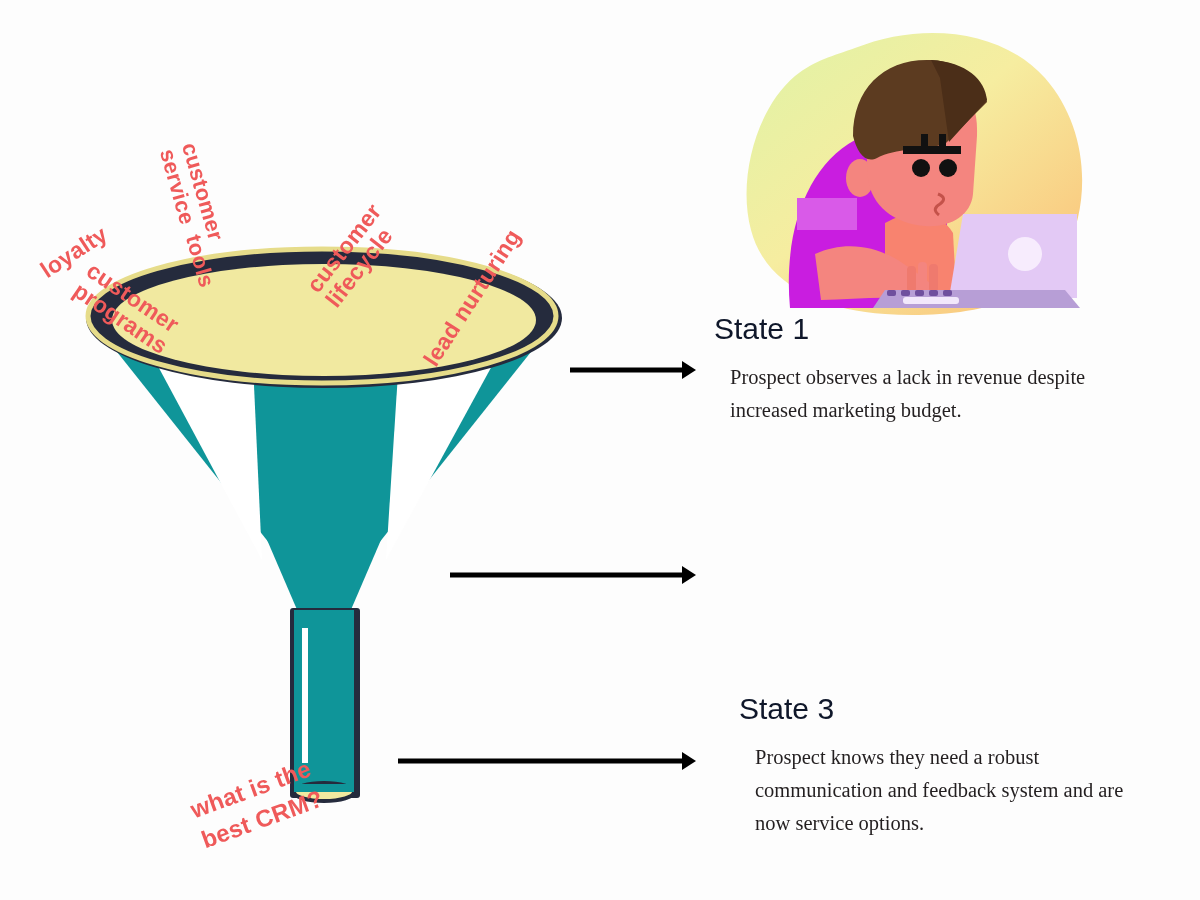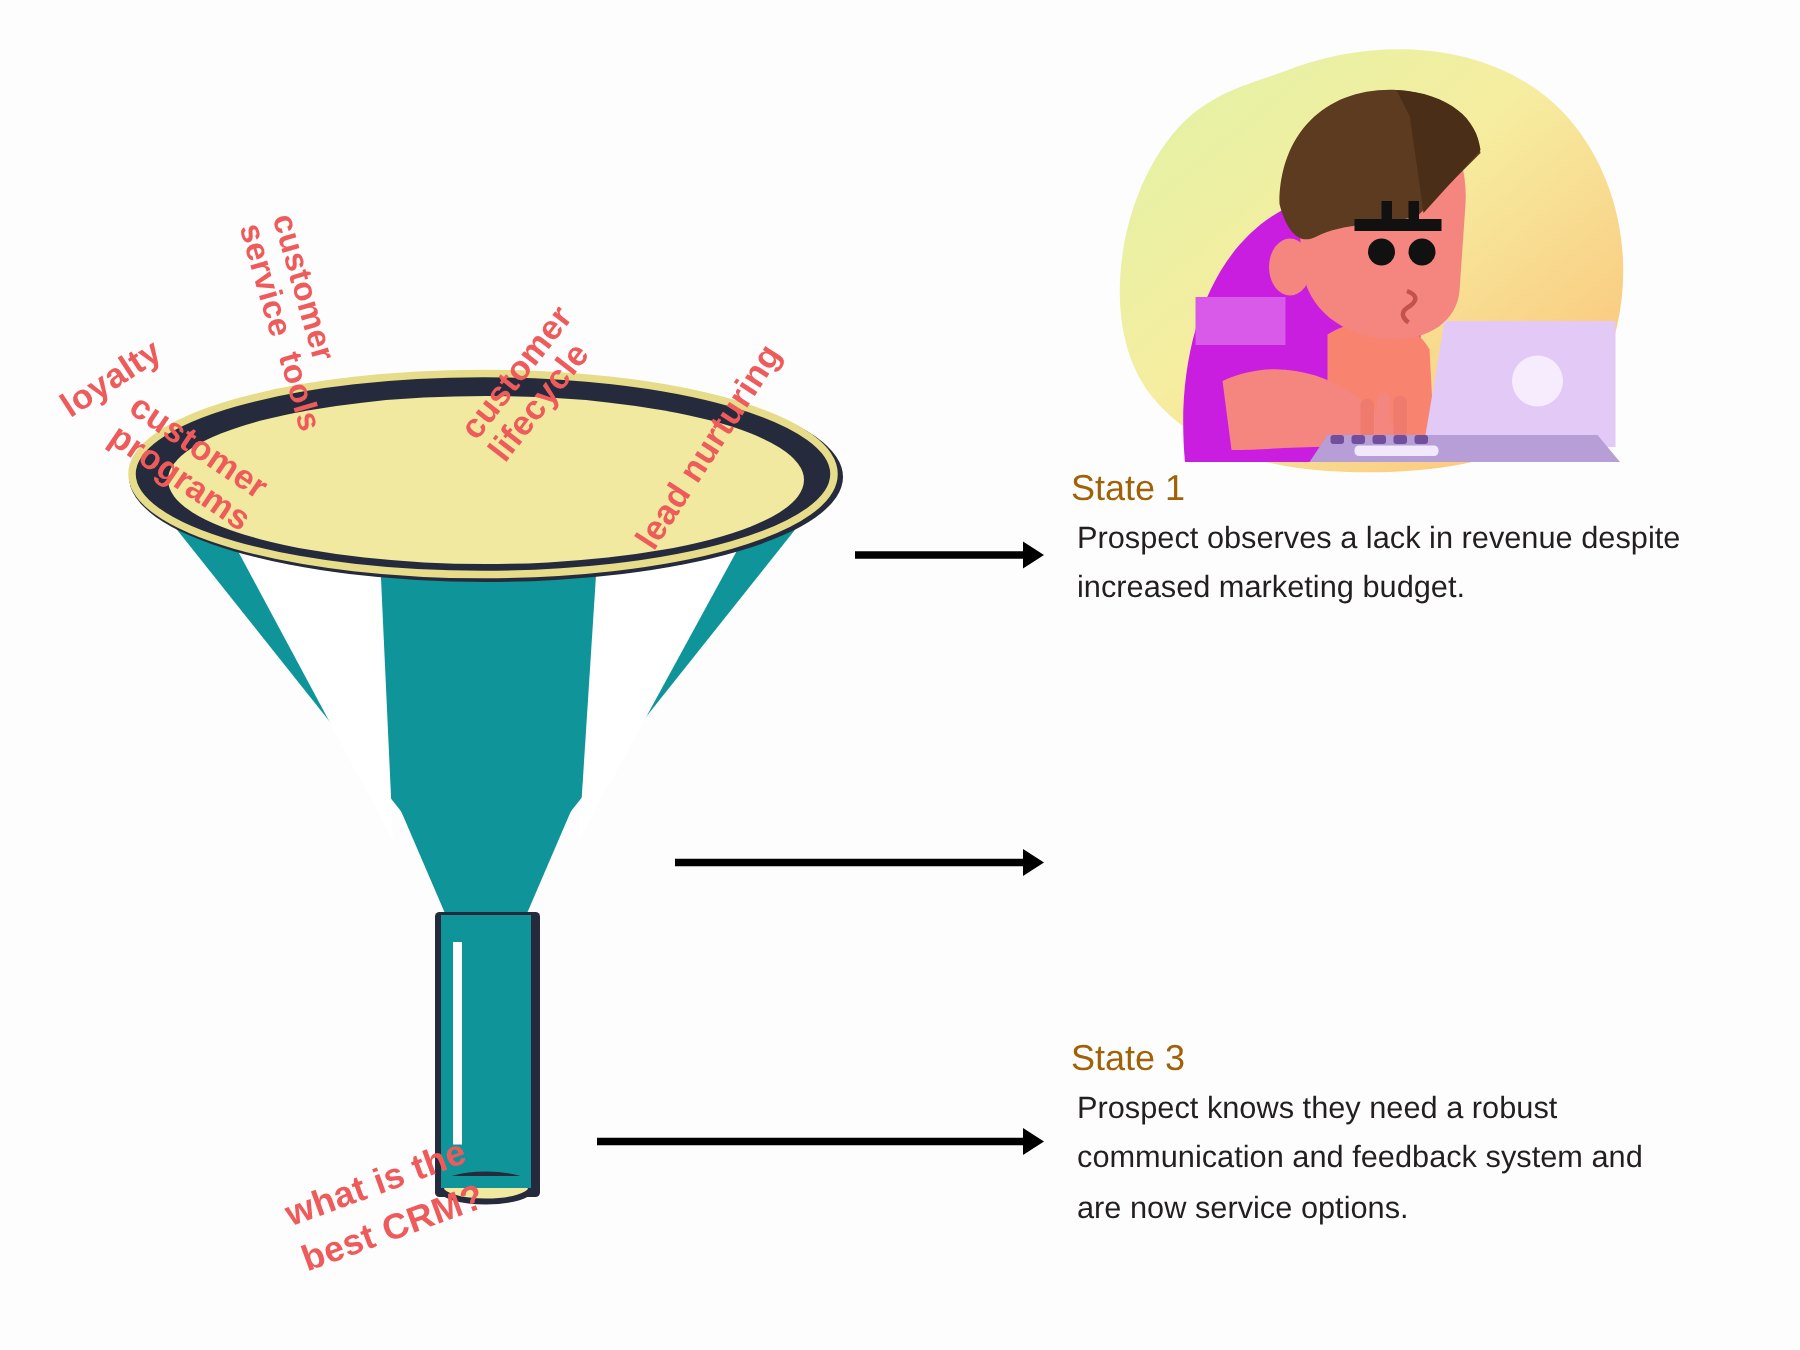--- a/index.html
+++ b/index.html
@@ -53,33 +53,33 @@
     width: 370px;
     height: 300px;
   }
 
   
   .state-block {
     position: absolute;
     width: 420px;
   }
   .state-title {
-    color: #a16207;
-    font-size: 24px;
+    color: #0f172a;
+    font-size: 30px;
     font-weight: normal;
     line-height: 1.05;
     margin: 0 0 4px 0;
     font-family: "Liberation Sans", sans-serif;
   }
   .state-body {
     color: #231f20;
     font-size: 20.5px;
     line-height: 1.62;
-    margin: 4px;
-    font-family: Liberation Sans, sans-serif;
+    margin: 16px;
+    font-family: Liberation Serif, serif;
   }
 
   
   .arrow { position: absolute; }
 </style>
 </head>
 <body>
 
 <div id="stage">
 
@@ -209,18 +209,18 @@
   </svg>
 
   <div class="state-block" style="left:714px; top:313px;">
     <h2 class="state-title">State 1</h2>
     <p class="state-body">Prospect observes a lack in revenue despite increased marketing budget.</p>
   </div>
 
   <div class="state-block" style="left:718px; top:506px;">
   </div>
 
-  <div class="state-block" style="left:714px; top:693px;">
+  <div class="state-block" style="left:739px; top:693px;">
     <h2 class="state-title">State 3</h2>
     <p class="state-body">Prospect knows they need a robust communication and feedback system and are now service options.</p>
   </div>
 
 </div>
 
 </body></html>

